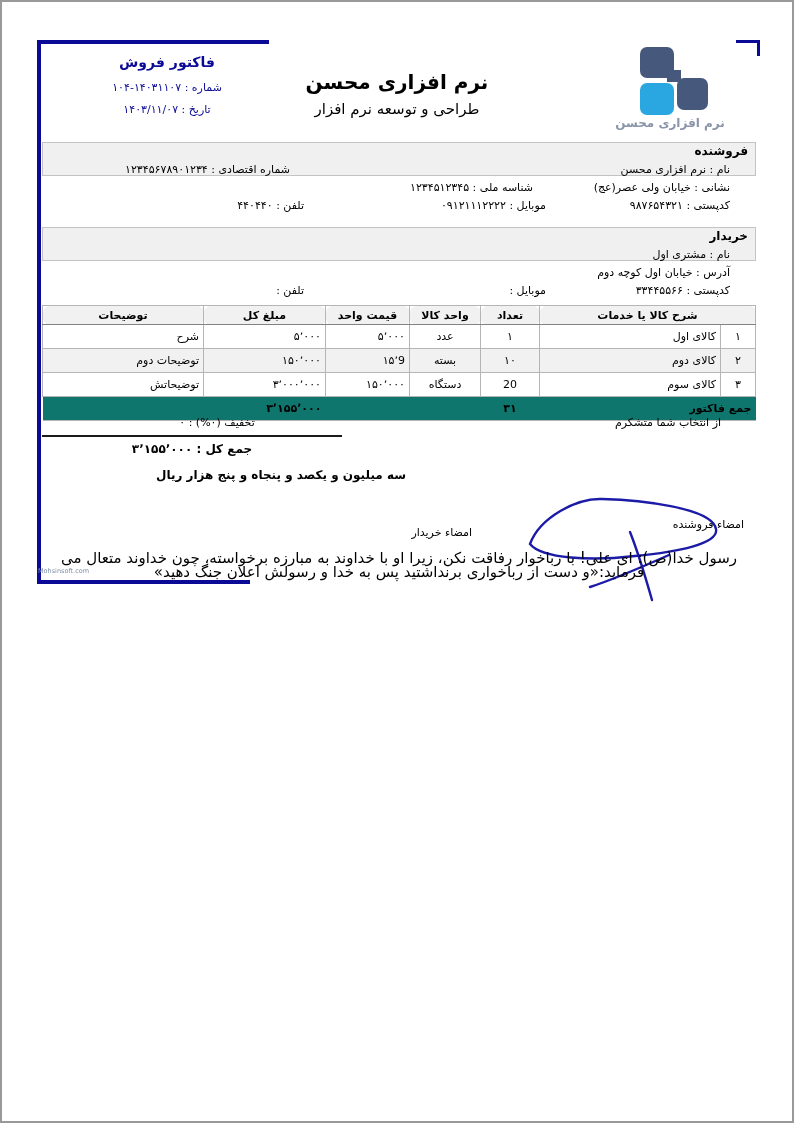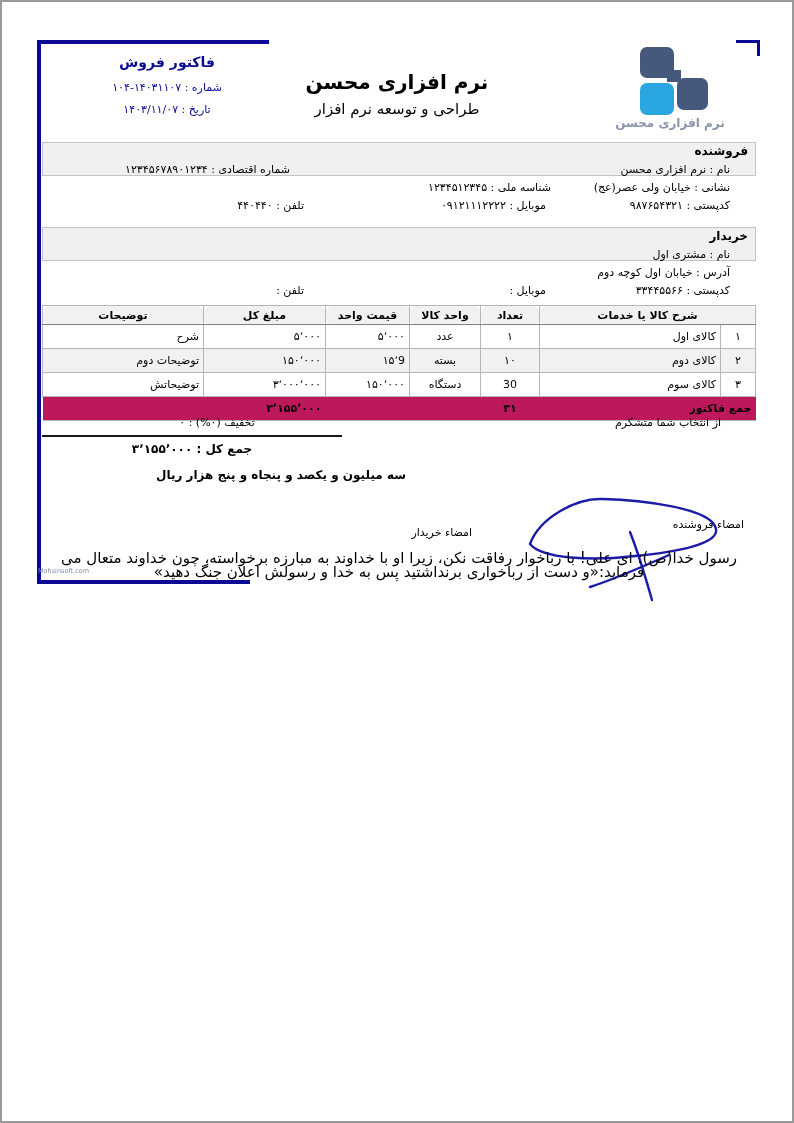--- a/index.html
+++ b/index.html
@@ -37,21 +37,21 @@
        border:1px solid #c3c3c3;box-sizing:border-box;font-size:12px;font-weight:bold;
        padding-right:7px;}
   .field{font-size:11px;white-space:nowrap;}
   
   .items-table{position:absolute;left:40px;top:303px;width:714px;border-collapse:collapse;
                table-layout:fixed;direction:rtl;font-size:11px;}
   .items-table th,.items-table td{border:1px solid #b5b5b5;padding:0 4px;overflow:hidden;}
   .items-table thead th{background:#f1f1f1;height:18px;font-weight:bold;border-bottom:1px solid #828282;border-radius:7px;}
   .items-table tbody td{height:23px;}
   .items-table tbody tr.alt{background:#f1f1f1;}
-  .items-table tfoot td{background:#be185d;height:23px;font-weight:bold;
+  .items-table tfoot td{background:#0f766e;height:23px;font-weight:bold;
                         border-left:none;border-right:none;border-top:1px solid #8a8a8a;}
   .ta-c{text-align:center;} .ta-r{text-align:right;}
   .f-label{padding-right:34px;}
   .f-total{padding-right:16px;}
   
   .thanks{right:71px;top:414px;font-size:11px;}
   .discount{left:135px;top:414px;width:160px;text-align:center;font-size:11px;}
   .sum-rule{left:40px;top:433px;width:300px;height:2px;background:#1a1a1a;}
   .grand{left:110px;top:440px;width:160px;text-align:center;font-size:12px;font-weight:bold;}
   .words{left:104px;top:466px;width:300px;text-align:right;font-size:12px;font-weight:bold;}
@@ -85,21 +85,21 @@
     <div class="sq sq-dark" style="left:638px;top:45px;width:34px;height:31px;"></div>
     <div class="sq sq-dark" style="left:675px;top:76px;width:31px;height:32px;"></div>
     <div class="sq sq-light" style="left:638px;top:81px;width:34px;height:32px;"></div>
     <div class="abs rtl logo-caption">نرم افزاری محسن</div>
   </div>
 
   <div class="abs rtl bar" style="top:140px;">فروشنده</div>
   <div class="abs rtl field" style="right:62px;top:161px;">نام : نرم افزاری محسن</div>
   <div class="abs rtl field" style="right:502px;top:161px;">شماره اقتصادی : ۱۲۳۴۵۶۷۸۹۰۱۲۳۴</div>
   <div class="abs rtl field" style="right:62px;top:179px;">نشانی : خیابان ولی عصر(عج)</div>
-  <div class="abs rtl field" style="right:241px;top:179px;">شناسه ملی : ۱۲۳۴۵۱۲۳۴۵</div>
+  <div class="abs rtl field" style="right:259px;top:179px;">شناسه ملی : ۱۲۳۴۵۱۲۳۴۵</div>
   <div class="abs rtl field" style="right:62px;top:197px;">کدپستی : ۹۸۷۶۵۴۳۲۱</div>
   <div class="abs rtl field" style="right:246px;top:197px;">موبایل : ۰۹۱۲۱۱۱۲۲۲۲</div>
   <div class="abs rtl field" style="right:488px;top:197px;">تلفن : ۴۴۰۴۴۰</div>
 
   <div class="abs rtl bar" style="top:225px;">خریدار</div>
   <div class="abs rtl field" style="right:62px;top:246px;">نام : مشتری اول</div>
   <div class="abs rtl field" style="right:62px;top:264px;">آدرس : خیابان اول کوچه دوم</div>
   <div class="abs rtl field" style="right:62px;top:282px;">کدپستی : ۳۳۴۴۵۵۶۶</div>
   <div class="abs rtl field" style="right:246px;top:282px;">موبایل :</div>
   <div class="abs rtl field" style="right:488px;top:282px;">تلفن :</div>
@@ -139,21 +139,21 @@
         <td class="ta-r">کالای دوم</td>
         <td class="ta-c">۱۰</td>
         <td class="ta-c">بسته</td>
         <td class="ta-r">۱۵٬9</td>
         <td class="ta-r">۱۵۰٬۰۰۰</td>
         <td class="ta-r">توضیحات دوم</td>
       </tr>
       <tr>
         <td class="ta-c">۳</td>
         <td class="ta-r">کالای سوم</td>
-        <td class="ta-c">30</td>
+        <td class="ta-c">20</td>
         <td class="ta-c">دستگاه</td>
         <td class="ta-r">۱۵۰٬۰۰۰</td>
         <td class="ta-r">۳٬۰۰۰٬۰۰۰</td>
         <td class="ta-r">توضیحاتش</td>
       </tr>
     </tbody>
     <tfoot>
       <tr>
         <td colspan="2" class="ta-r f-label">جمع فاکتور</td>
         <td class="ta-c">۳۱</td>

